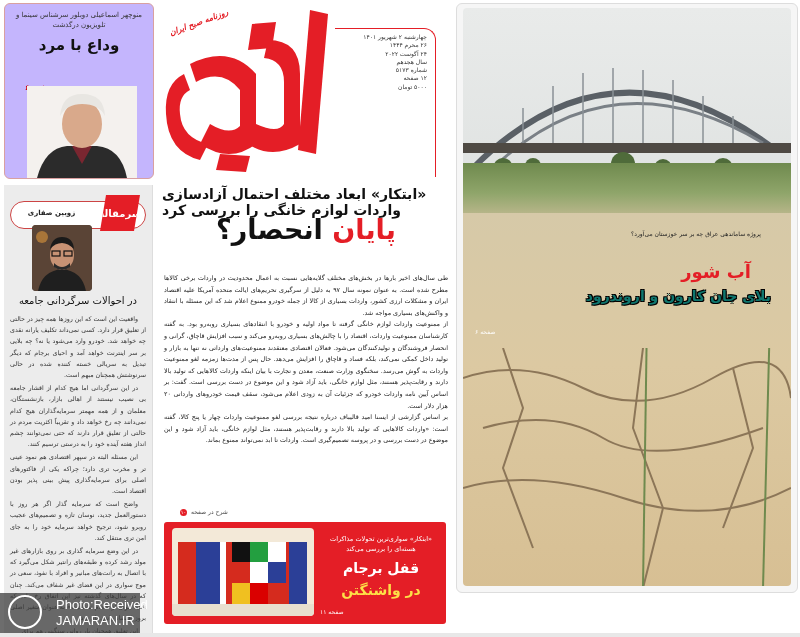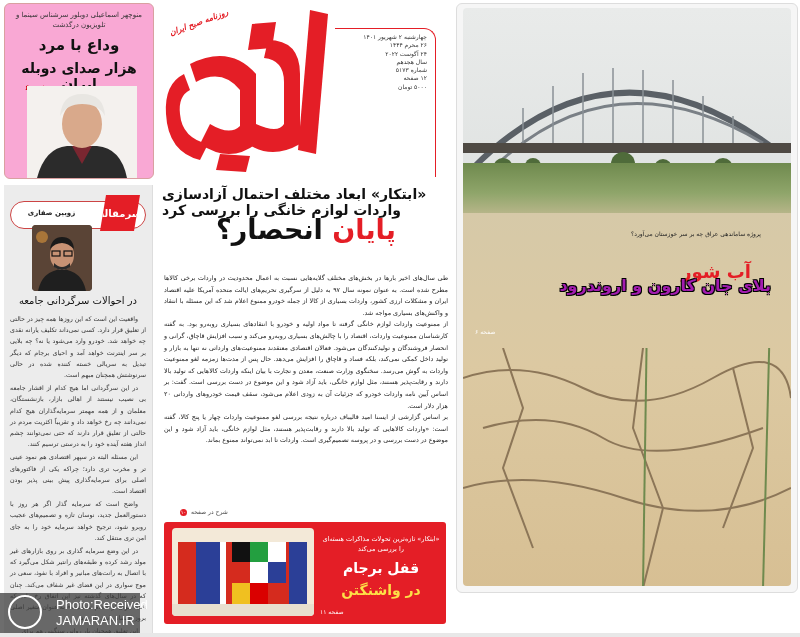--- a/index.html
+++ b/index.html
@@ -1,19 +1,19 @@
 <!DOCTYPE html>
 <html><head>
 <meta charset="utf-8">
 <style>
   html,body{margin:0;padding:0;}
   body{width:800px;height:637px;overflow:hidden;background:#fff;position:relative;font-family:"DejaVu Sans",sans-serif;direction:rtl;}
   .abs{position:absolute;}
   
-  .obit{left:4px;top:3px;width:148px;height:174px;border:1px solid #d9a0a0;border-radius:6px;background:#f9a8d4;overflow:hidden;}
+  .obit{left:4px;top:3px;width:148px;height:174px;border:1px solid #d9a0a0;border-radius:6px;background:#c4b5fd;overflow:hidden;}
   .obit .kicker{position:absolute;top:6px;right:6px;left:6px;font-size:7px;line-height:10px;color:#333;text-align:center;}
   .obit .h1{position:absolute;top:32px;right:6px;left:6px;font-size:15px;font-weight:bold;text-align:center;color:#111;}
   .obit .h2{position:absolute;top:56px;right:6px;left:6px;font-size:14px;font-weight:bold;text-align:center;color:#111;}
   .obit .page{position:absolute;top:80px;left:20px;font-size:7px;color:#c00;font-weight:bold;}
   .portrait{position:absolute;bottom:0;left:22px;width:110px;height:92px;}
   
   .editorial{left:4px;top:185px;width:148px;height:452px;background:#ececec;border-right:1px solid #ddd;overflow:hidden;}
   .ed-header{position:absolute;top:16px;left:6px;right:6px;height:26px;border:1px solid #c44;border-radius:14px;background:#fff;}
   .ed-badge{position:absolute;top:10px;right:12px;width:40px;height:36px;background:#e41e26;clip-path:polygon(15% 0,100% 0,85% 100%,0 100%);color:#fff;font-size:10px;font-weight:bold;display:flex;align-items:center;justify-content:center;}
   .ed-author{position:absolute;top:24px;right:73px;left:20px;font-size:7px;font-weight:bold;color:#222;text-align:center;}
@@ -45,35 +45,34 @@
   .promo .ph2{position:absolute;right:6px;top:60px;width:118px;color:#fde047;font-size:14px;font-weight:bold;text-align:center;}
   .promo .pp{position:absolute;left:156px;top:86px;color:#fff;font-size:6px;}
   
   .photo-frame{left:456px;top:3px;width:340px;height:588px;border:1px solid #ddd;border-radius:6px;background:#f6f6f6;overflow:hidden;}
   .photo{position:absolute;left:6px;top:4px;width:328px;height:578px;border-radius:4px;overflow:hidden;}
   .sky{position:absolute;left:0;top:0;width:100%;height:190px;background:linear-gradient(180deg,#e9ebea 0%,#dfe2e1 100%);}
   .grass{position:absolute;left:0;top:155px;width:100%;height:60px;background:linear-gradient(180deg,#6f8a4e 0%,#8fa56a 50%,#c9bd97 100%);}
   .ground{position:absolute;left:0;top:205px;width:100%;height:380px;background:linear-gradient(180deg,#d6c9a8 0%,#dcc9a2 40%,#d7bf93 100%);}
   .pht-sub{position:absolute;right:30px;top:222px;font-size:6px;color:#222;}
   .pht-kicker{position:absolute;right:40px;top:253px;font-size:18px;font-weight:bold;color:#e41e26;}
-  .pht-head{position:absolute;right:20px;top:268px;font-size:16px;font-weight:bold;color:#a21caf;text-shadow:1px 1px 0 #000,-1px -1px 0 #000,1px -1px 0 #000,-1px 1px 0 #000;}
+  .pht-head{position:absolute;right:20px;top:280px;font-size:14px;font-weight:bold;color:#0f766e;text-shadow:1px 1px 0 #000,-1px -1px 0 #000,1px -1px 0 #000,-1px 1px 0 #000;}
   .pht-page{position:absolute;left:475px;top:328px;font-size:6px;color:#fff;}
   
   .watermark{left:0;top:593px;width:140px;height:40px;background:rgba(60,60,60,0.75);}
   .wm-logo{position:absolute;left:8px;top:2px;width:34px;height:34px;border-radius:50%;border:2px solid #fff;box-sizing:border-box;}
   .wm-text{position:absolute;left:56px;top:4px;color:#fff;font-family:"Liberation Sans",sans-serif;font-size:13px;line-height:16px;direction:ltr;text-align:left;}
   .bottom-rule{left:0;top:633px;width:800px;height:4px;background:#e8e8e8;}
 </style>
 </head>
 <body>
 
 <div class="abs obit">
   <div class="kicker">منوچهر اسماعیلی دوبلور سرشناس سینما و تلویزیون درگذشت</div>
   <div class="h1">وداع با مرد</div>
-  <div class="h2">هزار صدای دوبله ایران</div>
   <div class="page">صفحه ۶</div>
   <svg class="portrait" viewBox="0 0 110 92">
     <rect width="110" height="92" fill="#f4f1ee"></rect>
     <path d="M10 92 Q18 62 40 60 L70 60 Q94 62 100 92 Z" fill="#2b2b2b"></path>
     <path d="M45 60 L55 78 L65 60 Z" fill="#7a2630"></path>
     <ellipse cx="55" cy="38" rx="20" ry="24" fill="#d9a98b"></ellipse>
     <path d="M33 30 Q35 8 55 8 Q77 8 78 30 Q72 18 55 18 Q40 18 33 30 Z" fill="#e8e6e2"></path>
   </svg>
 </div>
 
@@ -148,21 +147,21 @@
   <div class="flags">
     <div class="flag" style="left:6px;background:#d52b1e;"></div>
     <div class="flag" style="left:24px;background:#2b3f97;"></div>
     <div class="flag" style="left:42px;background:linear-gradient(90deg,#2b3f97 33%,#fff 33%,#fff 66%,#d52b1e 66%);"></div>
     <div class="flag" style="left:60px;background:linear-gradient(180deg,#111 33%,#d52b1e 33%,#d52b1e 66%,#f0c020 66%);"></div>
     <div class="flag" style="left:78px;background:linear-gradient(180deg,#239f40 33%,#fff 33%,#fff 66%,#da0000 66%);"></div>
     <div class="flag" style="left:96px;background:linear-gradient(180deg,#fff 33%,#2b3f97 33%,#2b3f97 66%,#d52b1e 66%);"></div>
     <div class="flag" style="left:114px;background:#2b3f97;border-left:3px solid #d52b1e;"></div>
     <div style="position:absolute;left:0;bottom:0;width:100%;height:12px;background:#e8dfcf;"></div>
   </div>
-  <div class="pk">«ابتکار» تازه‌ترین تحولات مذاکرات هسته‌ای را بررسی می‌کند</div>
+  <div class="pk">«ابتکار» سواری‌ترین تحولات مذاکرات هسته‌ای را بررسی می‌کند</div>
   <div class="ph1">قفل برجام</div>
   <div class="ph2">در واشنگتن</div>
   <div class="pp">صفحه ۱۱</div>
 </div>
 
 <div class="abs photo-frame">
   <div class="photo">
     <div class="sky"></div>
     <svg style="position:absolute;left:0;top:40px;" width="328" height="130" viewBox="0 0 328 130">
       <path d="M10 120 Q150 -20 310 100" stroke="#5a6066" stroke-width="6" fill="none"></path>

